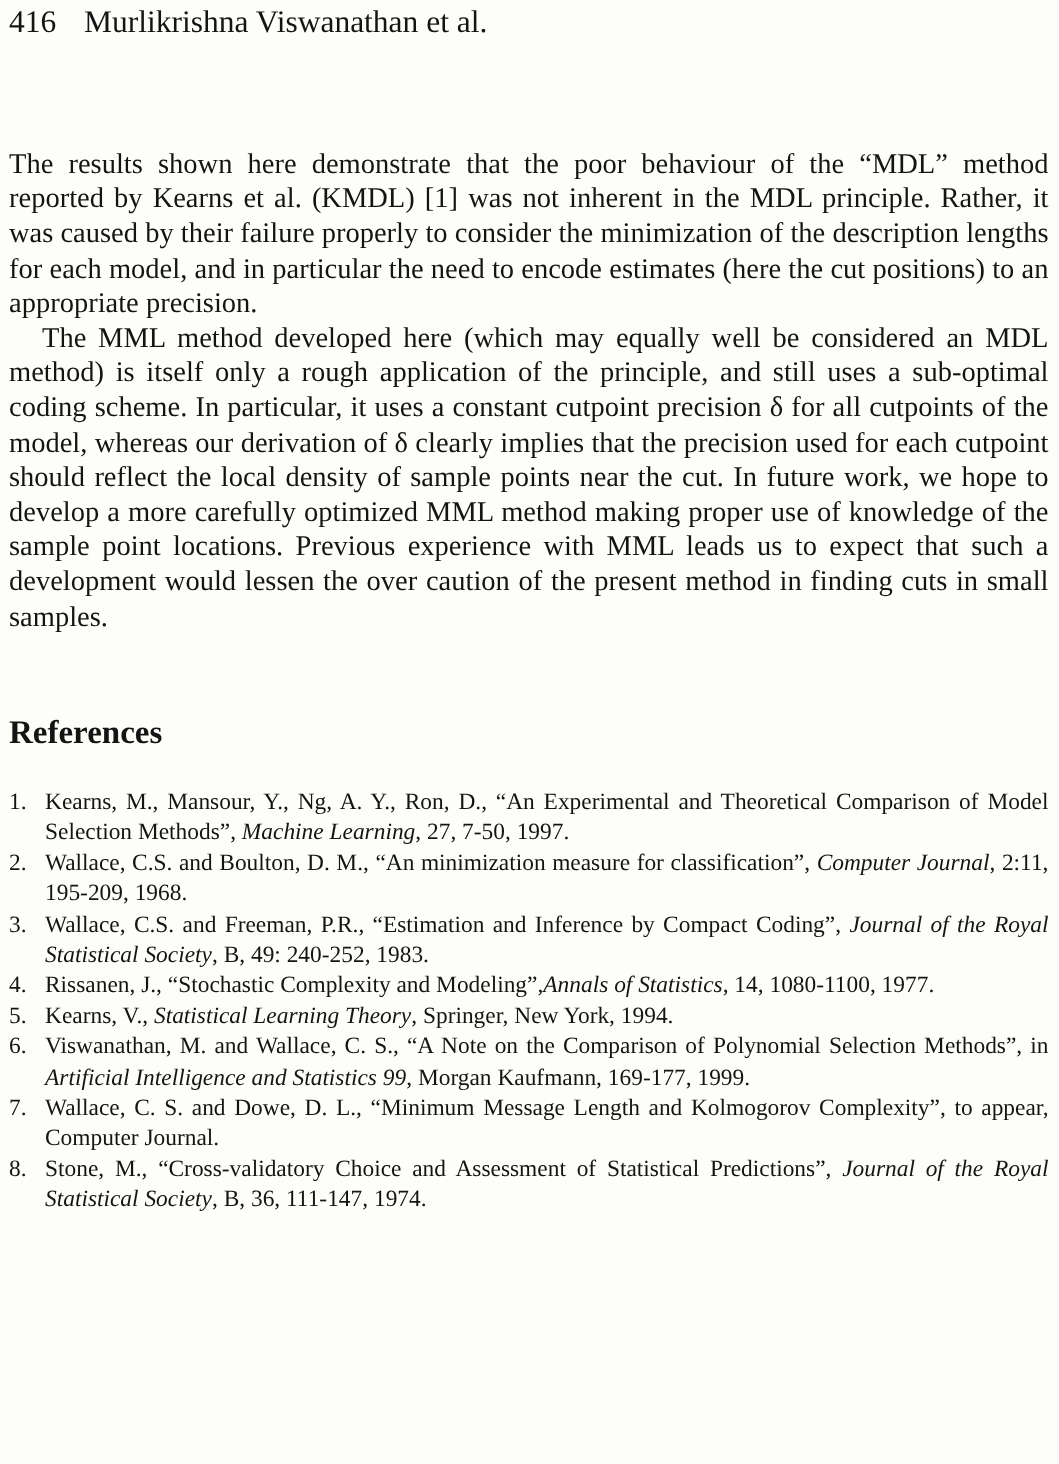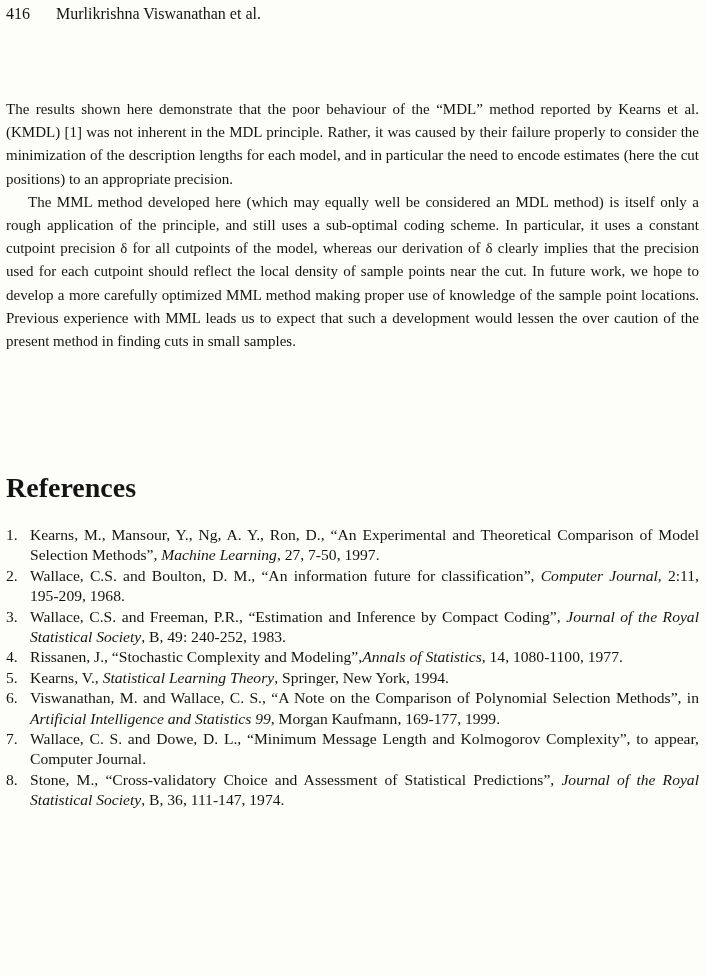--- a/index.html
+++ b/index.html
@@ -6,37 +6,37 @@
   body {
     width: 706px; height: 976px; overflow: hidden;
     background: #fdfdfa;
     color: #141414;
     font-family: "Liberation Serif", "DejaVu Serif", serif;
     position: relative;
   }
   .page { position: absolute; left: 0; top: 0; width: 706px; height: 976px; }
   .running-head {
     position: absolute; left: 6px; top: 4px;
-    font-size: 16px; line-height: 20px; white-space: nowrap;
+    font-size: 21px; line-height: 20px; white-space: nowrap;
   }
   .running-head .pgnum { display: inline-block; width: 50px; }
   .section-title {
     position: absolute; left: 6px; top: 48px;
     font-size: 23px; font-weight: bold; line-height: 28px; margin: 0;
   }
   .section-title .num { display: inline-block; width: 33px; }
   .body-text {
     position: absolute; left: 6px; top: 98px; width: 693px;
-    font-size: 15px; line-height: 23.2px; text-align: justify;
+    font-size: 19px; line-height: 23.2px; text-align: justify;
   }
   .body-text p { margin: 0; }
   .body-text p + p { text-indent: 22px; }
   .refs-title {
     position: absolute; left: 6px; top: 474px;
-    font-size: 28px; font-weight: bold; line-height: 28px; margin: 0;
+    font-size: 22px; font-weight: bold; line-height: 28px; margin: 0;
   }
   .refs {
     position: absolute; left: 6px; top: 525px; width: 693px;
     list-style: none; margin: 0; padding: 0;
     font-size: 15.6px; line-height: 20.4px;
   }
   .refs li { position: relative; padding-left: 24px; text-align: justify; }
   .refs .ref-num { position: absolute; left: 0; top: 0; }
   .refs i { font-style: italic; }
 </style>
@@ -52,21 +52,21 @@
 
   <div class="body-text">
     <p>The results shown here demonstrate that the poor behaviour of the “MDL” method reported by Kearns et al. (KMDL) [1] was not inherent in the MDL principle. Rather, it was caused by their failure properly to consider the minimization of the description lengths for each model, and in particular the need to encode estimates (here the cut positions) to an appropriate precision.</p>
     <p>The MML method developed here (which may equally well be considered an MDL method) is itself only a rough application of the principle, and still uses a sub-optimal coding scheme. In particular, it uses a constant cutpoint precision δ for all cutpoints of the model, whereas our derivation of δ clearly implies that the precision used for each cutpoint should reflect the local density of sample points near the cut. In future work, we hope to develop a more carefully optimized MML method making proper use of knowledge of the sample point locations. Previous experience with MML leads us to expect that such a development would lessen the over caution of the present method in finding cuts in small samples.</p>
   </div>
 
   <h2 class="refs-title">References</h2>
 
   <ol class="refs">
     <li><span class="ref-num">1.</span><span>Kearns, M., Mansour, Y., Ng, A. Y., Ron, D., “An Experimental and Theoretical Comparison of Model Selection Methods”, </span><i>Machine Learning</i><span>, 27, 7-50, 1997.</span></li>
-    <li><span class="ref-num">2.</span><span>Wallace, C.S. and Boulton, D. M., “An information future for classification”, </span><i>Computer Journal</i><span>, 2:11, 195-209, 1968.</span></li>
+    <li><span class="ref-num">2.</span><span>Wallace, C.S. and Boulton, D. M., “An minimization measure for classification”, </span><i>Computer Journal</i><span>, 2:11, 195-209, 1968.</span></li>
     <li><span class="ref-num">3.</span><span>Wallace, C.S. and Freeman, P.R., “Estimation and Inference by Compact Coding”, </span><i>Journal of the Royal Statistical Society</i><span>, B, 49: 240-252, 1983.</span></li>
     <li><span class="ref-num">4.</span><span>Rissanen, J., “Stochastic Complexity and Modeling”,</span><i>Annals of Statistics</i><span>, 14, 1080-1100, 1977.</span></li>
     <li><span class="ref-num">5.</span><span>Kearns, V., </span><i>Statistical Learning Theory</i><span>, Springer, New York, 1994.</span></li>
     <li><span class="ref-num">6.</span><span>Viswanathan, M. and Wallace, C. S., “A Note on the Comparison of Polynomial Selection Methods”, in </span><i>Artificial Intelligence and Statistics 99</i><span>, Morgan Kaufmann, 169-177, 1999.</span></li>
     <li><span class="ref-num">7.</span><span>Wallace, C. S. and Dowe, D. L., “Minimum Message Length and Kolmogorov Complexity”, to appear, Computer Journal.</span><i></i><span></span></li>
     <li><span class="ref-num">8.</span><span>Stone, M., “Cross-validatory Choice and Assessment of Statistical Predictions”, </span><i>Journal of the Royal Statistical Society</i><span>, B, 36, 111-147, 1974.</span></li>
   </ol>
 
 </div>
 

